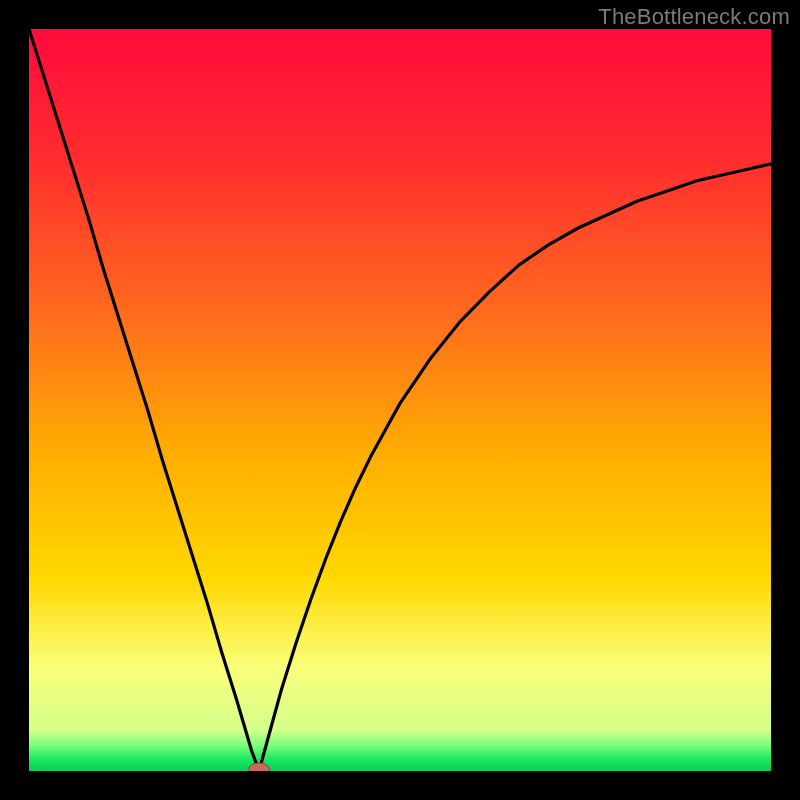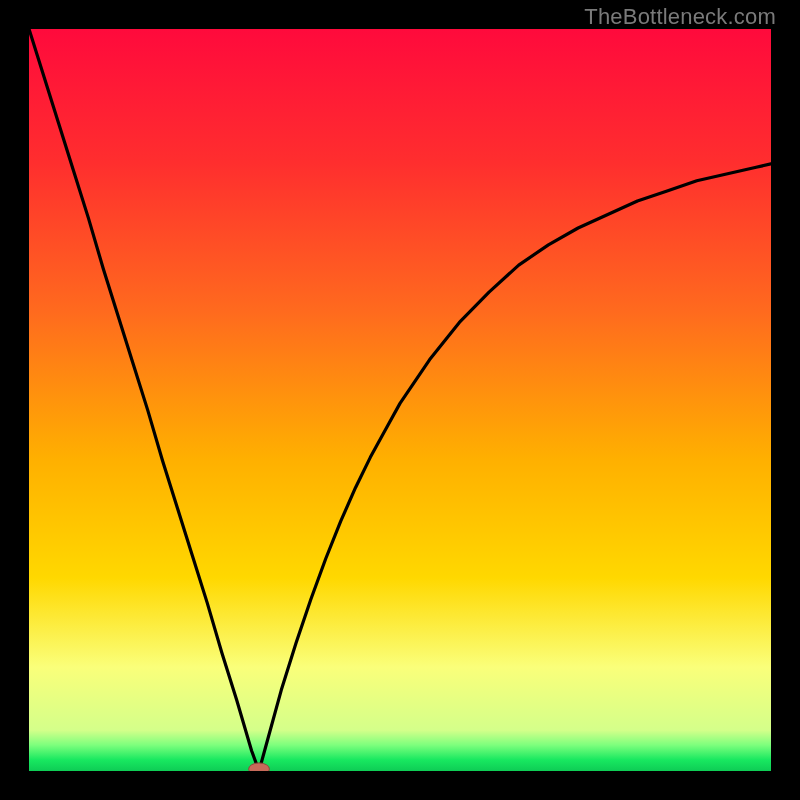--- a/index.html
+++ b/index.html
@@ -15,21 +15,21 @@
     position: absolute;
     left: 0;
     top: 0;
     width: 800px;
     height: 800px;
     background: #000;
   }
   .watermark {
     position: absolute;
     top: 4px;
-    right: 24px;
+    right: 10px;
     color: #7a7a7a;
     font-size: 22px;
     letter-spacing: 0.2px;
     font-weight: 500;
   }
 </style>
 </head>
 <body>
 <div class="frame">
 

